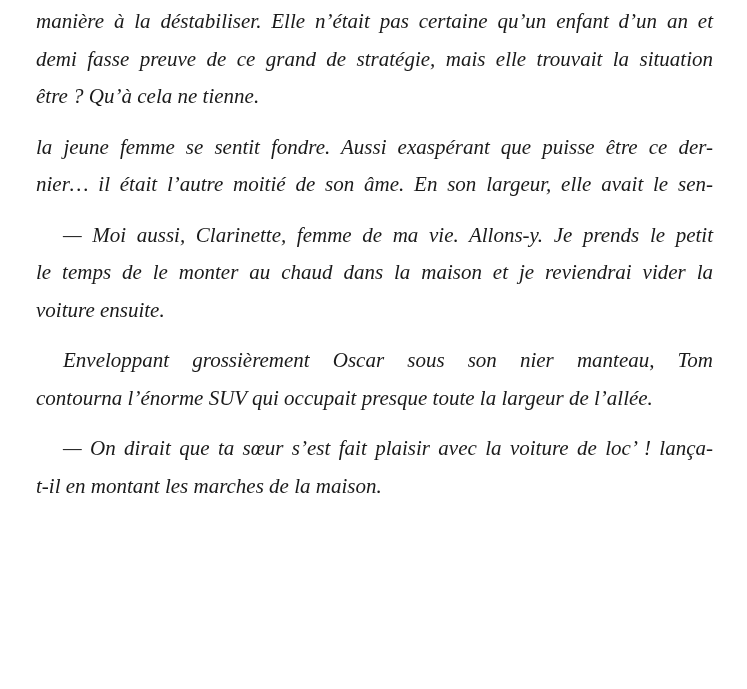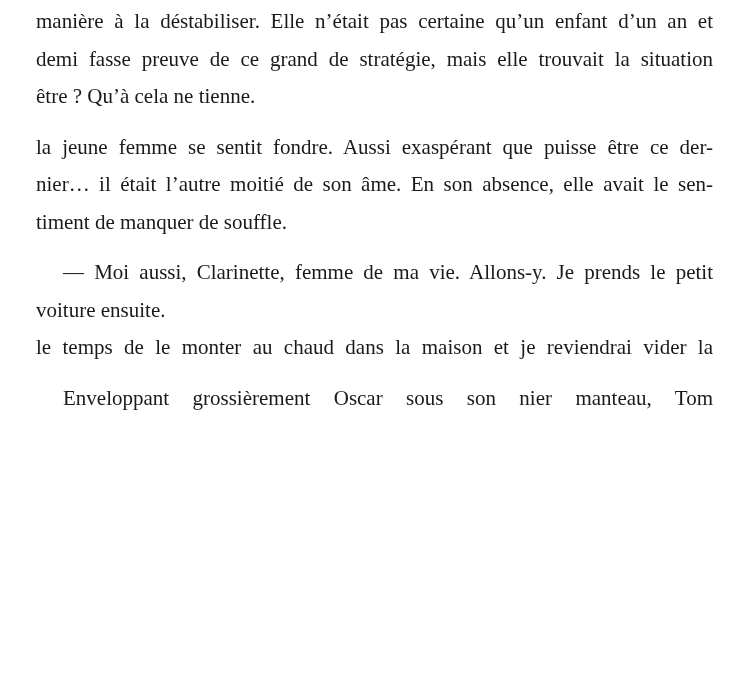--- a/index.html
+++ b/index.html
@@ -29,20 +29,21 @@
   }
   p.paragraph {
     margin: 0 0 13px 0;
     padding: 0;
   }
   .line {
     display: block;
     text-align: justify;
     text-align-last: justify;
     white-space: normal;
+    font-style: italic;
   }
   .line.last {
     text-align-last: left;
   }
   .line.indent {
     text-indent: 27px;
   }
 </style>
 </head>
 <body>
@@ -51,30 +52,34 @@
   <div class="text-column">
 
     <p class="paragraph">
       <span class="line">manière à la déstabiliser. Elle n’était pas certaine qu’un enfant d’un an et</span>
       <span class="line">demi fasse preuve de ce grand de stratégie, mais elle trouvait la situation</span>
       <span class="line last">être ? Qu’à cela ne tienne.</span>
     </p>
 
     <p class="paragraph">
       <span class="line">la jeune femme se sentit fondre. Aussi exaspérant que puisse être ce der-</span>
-      <span class="line">nier… il était l’autre moitié de son âme. En son absence, elle avait le sen-</span>
-      <span class="line last">timent de manquer de souffle.</span>
+      <span class="line">nier… il était l’autre moitié de son âme. En son largeur, elle avait le sen-</span>
     </p>
 
 
     <p class="paragraph">
       <span class="line indent">— Moi aussi, Clarinette, femme de ma vie. Allons-y. Je prends le petit</span>
+      <span class="line">le temps de le monter au chaud dans la maison et je reviendrai vider la</span>
       <span class="line last">voiture ensuite.</span>
-      <span class="line">le temps de le monter au chaud dans la maison et je reviendrai vider la</span>
     </p>
 
     <p class="paragraph">
       <span class="line indent">Enveloppant grossièrement Oscar sous son nier manteau, Tom</span>
+      <span class="line last">contourna l’énorme SUV qui occupait presque toute la largeur de l’allée.</span>
     </p>
 
+    <p class="paragraph">
+      <span class="line indent">— On dirait que ta sœur s’est fait plaisir avec la voiture de loc’ ! lança-</span>
+      <span class="line last">t-il en montant les marches de la maison.</span>
+    </p>
 
   </div>
 </div>
 
 </body></html>

